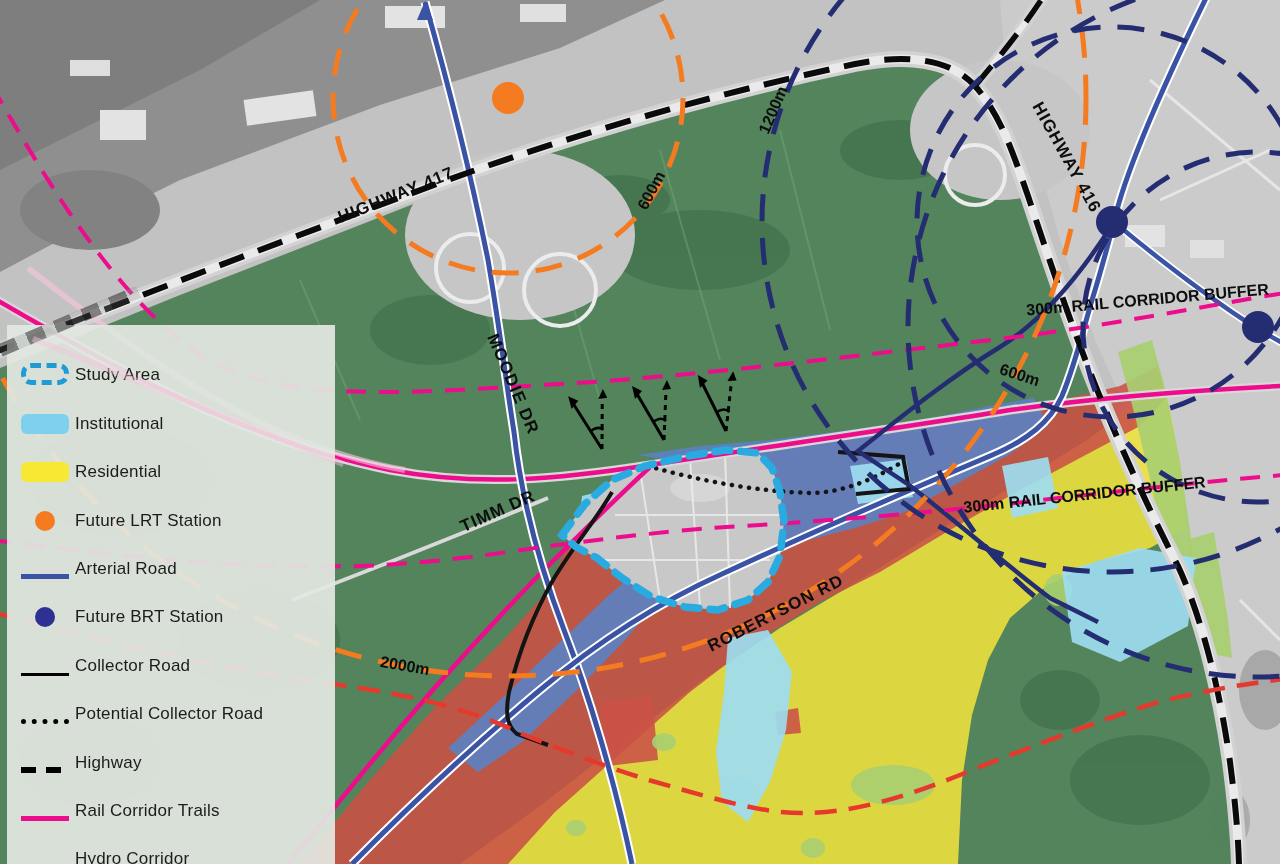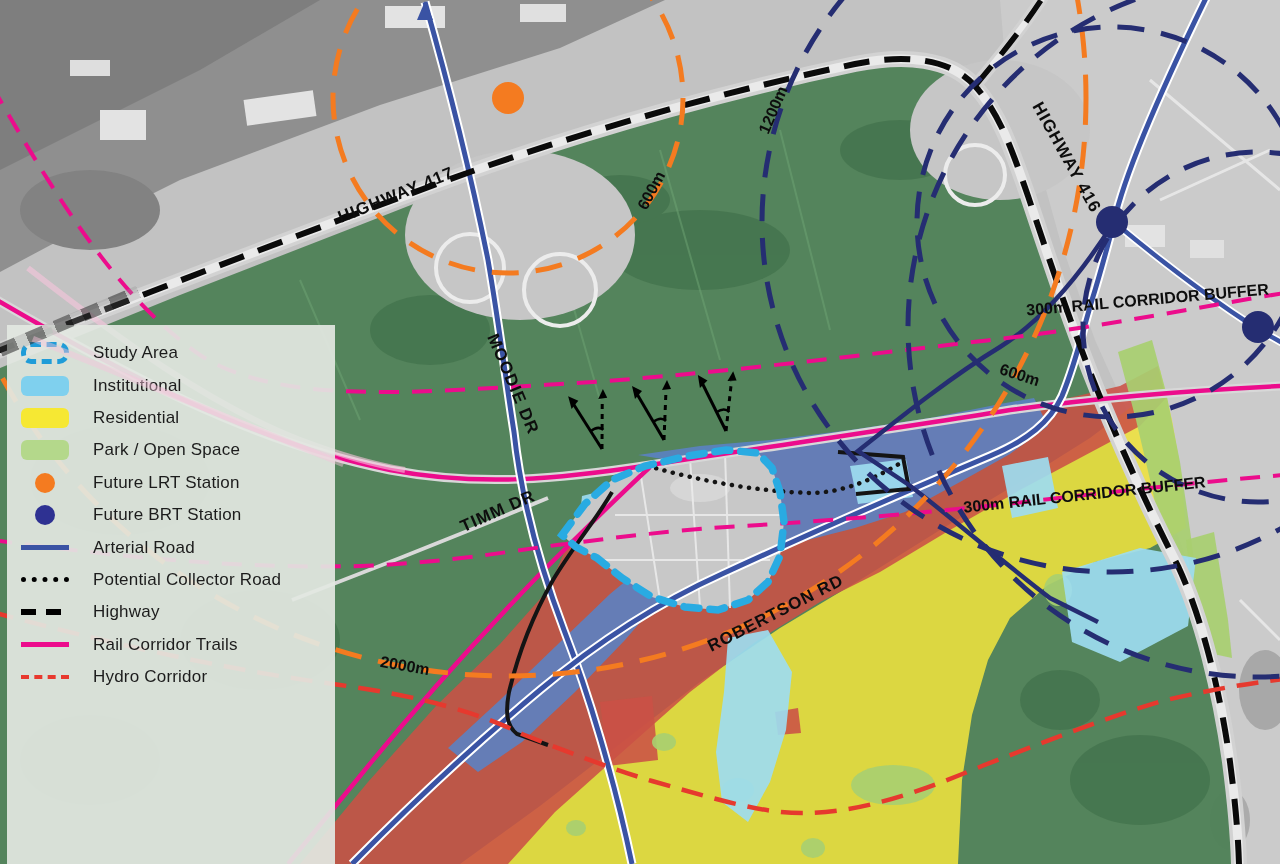--- a/index.html
+++ b/index.html
@@ -18,21 +18,21 @@
   .s-hydro{stroke:var(--c-hydro);}
   .s-navy{stroke:var(--c-brt_station);}
   .s-orange{stroke:var(--c-lrt_station);}
   .s-study{stroke:var(--c-study_area);}
   .s-col{stroke:var(--c-collector);}
   .s-hwy{stroke:var(--c-highway);}
   .maplabel{font-family:"Liberation Sans",sans-serif;font-weight:bold;fill:#0d0d0d;}
   
   #legend{position:absolute;left:7px;top:325px;width:328px;bottom:0;
           background:rgba(226,231,225,.93);padding:12px 0 0 14px;box-sizing:border-box;}
-  .lrow{display:flex;align-items:center;height:32.4px;gap:24px;}
+  .lrow{display:flex;align-items:flex-end;height:32.4px;gap:6px;margin-top:16px;}
   .sw{flex:0 0 48px;width:48px;display:flex;align-items:center;justify-content:center;}
   .swfill{width:48px;height:20px;border-radius:6px;}
   .swoutline{width:38px;height:12px;border:5px dashed #1f9cd8;border-radius:10px;background:transparent;}
   .swdot{width:20px;height:20px;border-radius:50%;}
   .swline{width:48px;height:5px;}
   .swthin{width:48px;height:3px;}
   .swdotted{width:48px;height:0;}
   .swdash{width:48px;height:0;}
   .swhwy{width:48px;height:6px;}
   .ltext{font-size:17px;color:#1c1c1c;white-space:nowrap;letter-spacing:.2px;}
@@ -224,41 +224,41 @@
         <span class="ltext">Institutional</span>
       </div>
       <div class="lrow">
         <span class="sw">
           <div class="swfill" style="background: rgb(246, 232, 51);"></div>
         </span>
         <span class="ltext">Residential</span>
       </div>
       <div class="lrow">
         <span class="sw">
-          <div class="swfill" style="background: rgb(180, 216, 139);"></div>
-        </span>
-        <span class="ltext">Park / Open Space</span>
-      </div>
-      <div class="lrow">
-        <span class="sw">
           <div class="swdot" style="background: rgb(244, 123, 32);"></div>
         </span>
         <span class="ltext">Future LRT Station</span>
       </div>
       <div class="lrow">
         <span class="sw">
+          <div class="swline" style="background: rgb(58, 83, 164);"></div>
+        </span>
+        <span class="ltext">Arterial Road</span>
+      </div>
+      <div class="lrow">
+        <span class="sw">
           <div class="swdot" style="background: rgb(46, 49, 146);"></div>
         </span>
         <span class="ltext">Future BRT Station</span>
       </div>
       <div class="lrow">
         <span class="sw">
-          <div class="swline" style="background: rgb(58, 83, 164);"></div>
-        </span>
-        <span class="ltext">Arterial Road</span>
+          <div class="swthin" style="background: rgb(0, 0, 0);"></div>
+        </span>
+        <span class="ltext">Collector Road</span>
       </div>
       <div class="lrow">
         <span class="sw">
           <div class="swdotted" style="border-top: 5px dotted rgb(0, 0, 0);"></div>
         </span>
         <span class="ltext">Potential Collector Road</span>
       </div>
       <div class="lrow">
         <span class="sw">
           <div class="swhwy" style="background: repeating-linear-gradient(90deg, rgb(0, 0, 0) 0px, rgb(0, 0, 0) 15px, transparent 15px, transparent 25px);"></div>

